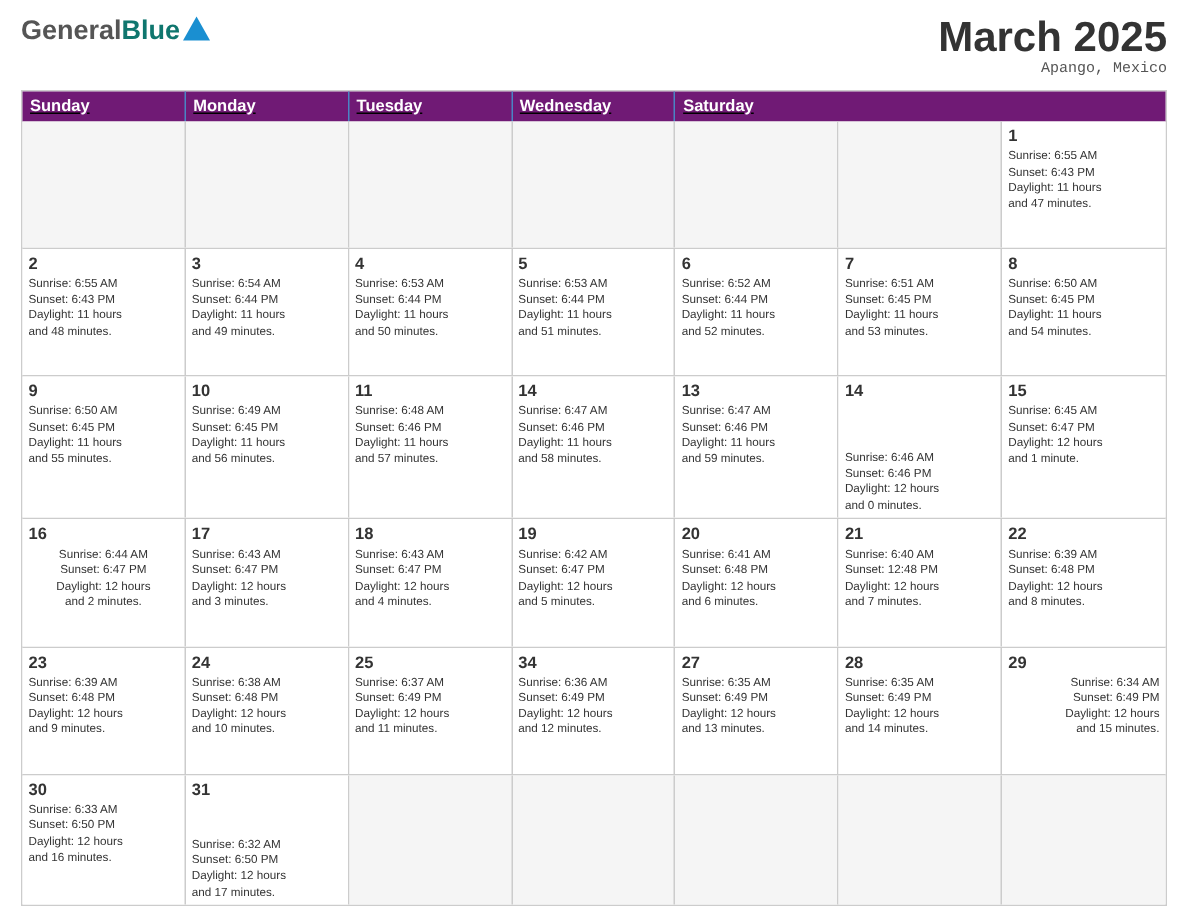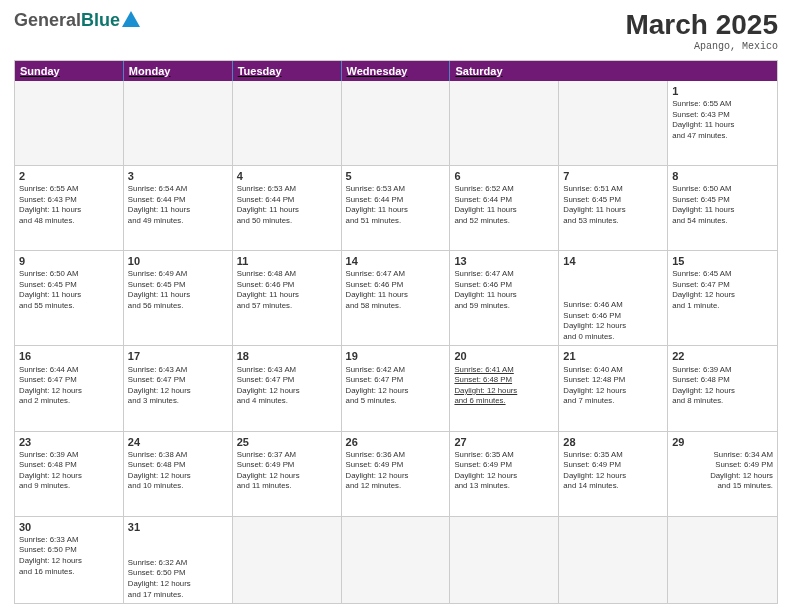--- a/index.html
+++ b/index.html
@@ -256,21 +256,21 @@
             <span class="day-num">15</span>
             <div class="cell-info" style="white-space: pre-line;">Sunrise: 6:45 AM
 Sunset: 6:47 PM
 Daylight: 12 hours
 and 1 minute.</div>
           </div>
         </div>
         <div class="cal-row">
           <div class="cal-cell">
             <span class="day-num">16</span>
-            <div class="cell-info" style="white-space: pre-line;">Sunrise: 6:44 AM
+            <div class="cell-info" style="white-space: pre-line; text-align: center;">Sunrise: 6:44 AM
 Sunset: 6:47 PM
 Daylight: 12 hours
 and 2 minutes.</div>
           </div>
           <div class="cal-cell">
             <span class="day-num">17</span>
             <div class="cell-info" style="white-space: pre-line;">Sunrise: 6:43 AM
 Sunset: 6:47 PM
 Daylight: 12 hours
 and 3 minutes.</div>
@@ -284,21 +284,21 @@
           </div>
           <div class="cal-cell">
             <span class="day-num">19</span>
             <div class="cell-info" style="white-space: pre-line;">Sunrise: 6:42 AM
 Sunset: 6:47 PM
 Daylight: 12 hours
 and 5 minutes.</div>
           </div>
           <div class="cal-cell">
             <span class="day-num">20</span>
-            <div class="cell-info" style="white-space: pre-line; text-decoration: underline;">Sunrise: 6:41 AM
+            <div class="cell-info" style="white-space: pre-line;">Sunrise: 6:41 AM
 Sunset: 6:48 PM
 Daylight: 12 hours
 and 6 minutes.</div>
           </div>
           <div class="cal-cell">
             <span class="day-num">21</span>
             <div class="cell-info" style="white-space: pre-line;">Sunrise: 6:40 AM
 Sunset: 12:48 PM
 Daylight: 12 hours
 and 7 minutes.</div>
@@ -327,21 +327,21 @@
 and 10 minutes.</div>
           </div>
           <div class="cal-cell">
             <span class="day-num">25</span>
             <div class="cell-info" style="white-space: pre-line;">Sunrise: 6:37 AM
 Sunset: 6:49 PM
 Daylight: 12 hours
 and 11 minutes.</div>
           </div>
           <div class="cal-cell">
-            <span class="day-num">26</span>
+            <span class="day-num">34</span>
             <div class="cell-info" style="white-space: pre-line;">Sunrise: 6:36 AM
 Sunset: 6:49 PM
 Daylight: 12 hours
 and 12 minutes.</div>
           </div>
           <div class="cal-cell">
             <span class="day-num">27</span>
             <div class="cell-info" style="white-space: pre-line;">Sunrise: 6:35 AM
 Sunset: 6:49 PM
 Daylight: 12 hours

